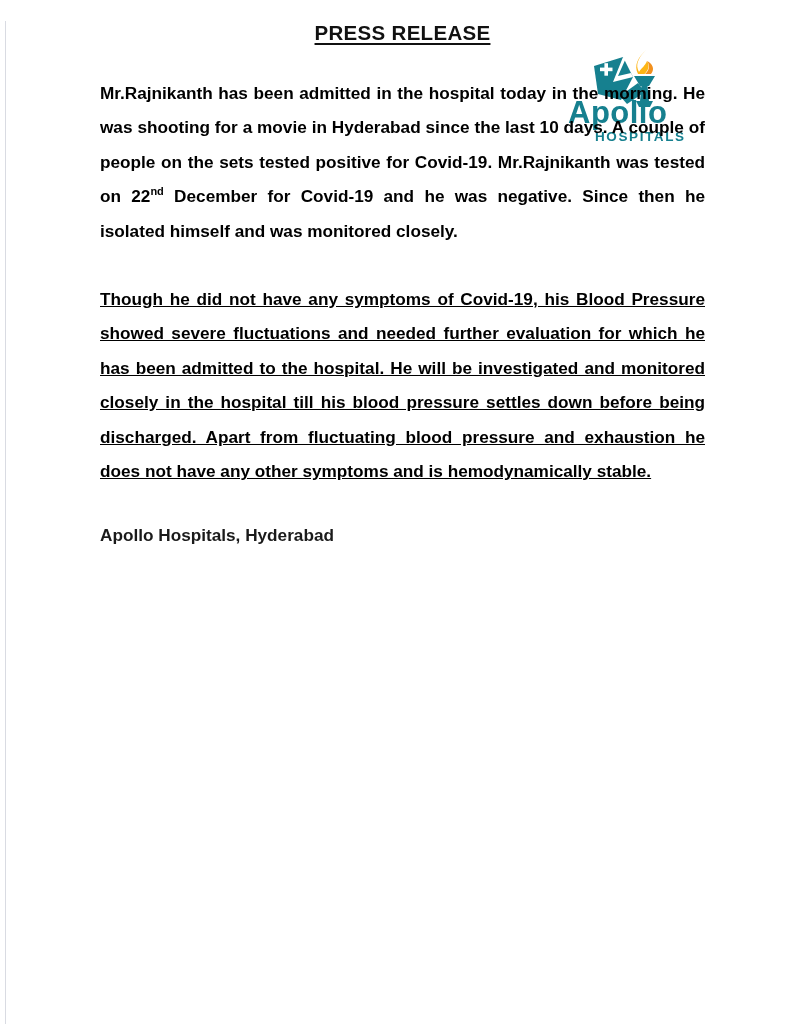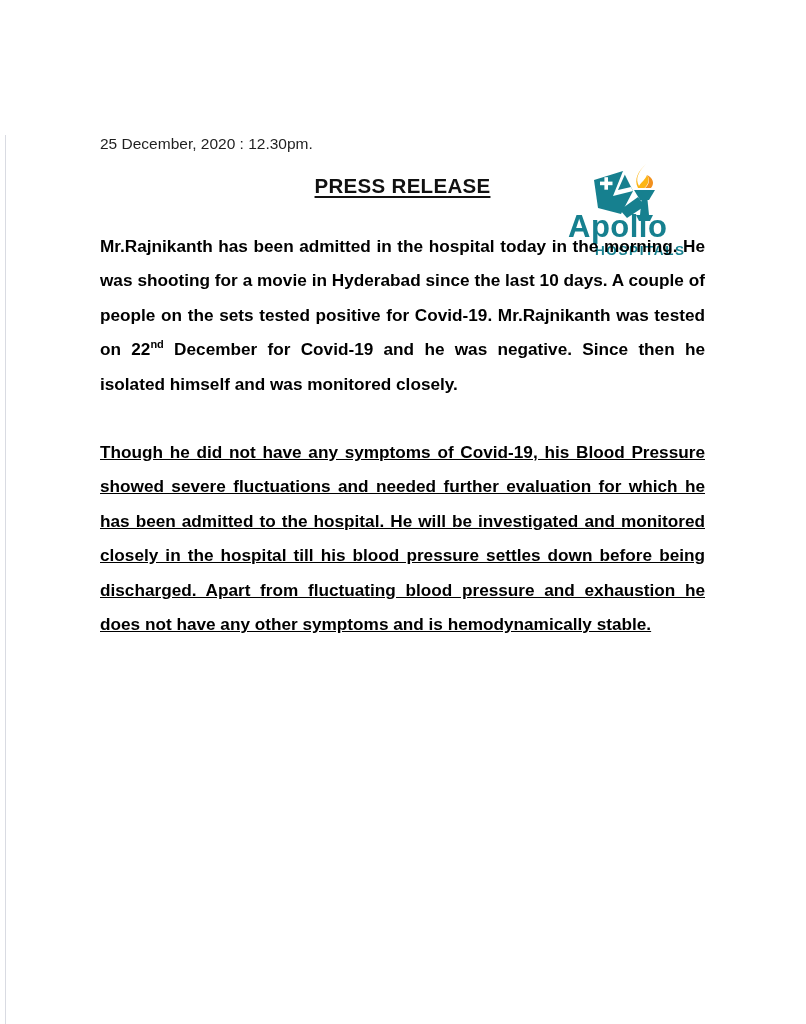--- a/index.html
+++ b/index.html
@@ -123,23 +123,23 @@
       <rect x="22.4" y="14.2" width="3.6" height="12.5" fill="#FFFFFF"></rect>
 
       <path d="M38 47 L56 34 L63 43 L45 55 Z" fill="#16808F"></path>
     </svg>
     <div class="brand">Apollo</div>
     <div class="brand-sub">HOSPITALS</div>
   </div>
 
   <div class="content">
 
-    <div class="date-line">25 December, 2020 : 12.30pm.</div>
 
     <div class="doc-title">PRESS RELEASE</div>
 
     <p class="body-para first"><span>Mr.Rajnikanth has been admitted in the hospital today in the morning. He was shooting for a movie in Hyderabad since the last 10 days. A couple of people on the sets tested positive for Covid-19. Mr.Rajnikanth was tested on 22</span><sup>nd</sup><span> December for Covid-19 and he was negative. Since then he isolated himself and was monitored closely.</span></p>
 
     <p class="body-para second">Though he did not have any symptoms of Covid-19, his Blood Pressure showed severe fluctuations and needed further evaluation for which he has been admitted to the hospital. He will be investigated and monitored closely in the hospital till his blood pressure settles down before being discharged. Apart from fluctuating blood pressure and exhaustion he does not have any other symptoms and is hemodynamically stable.</p>
 
+    <div class="signature">Apollo Hospitals, Hyderabad</div>
 
   </div>
 </div>
 
 </body></html>

